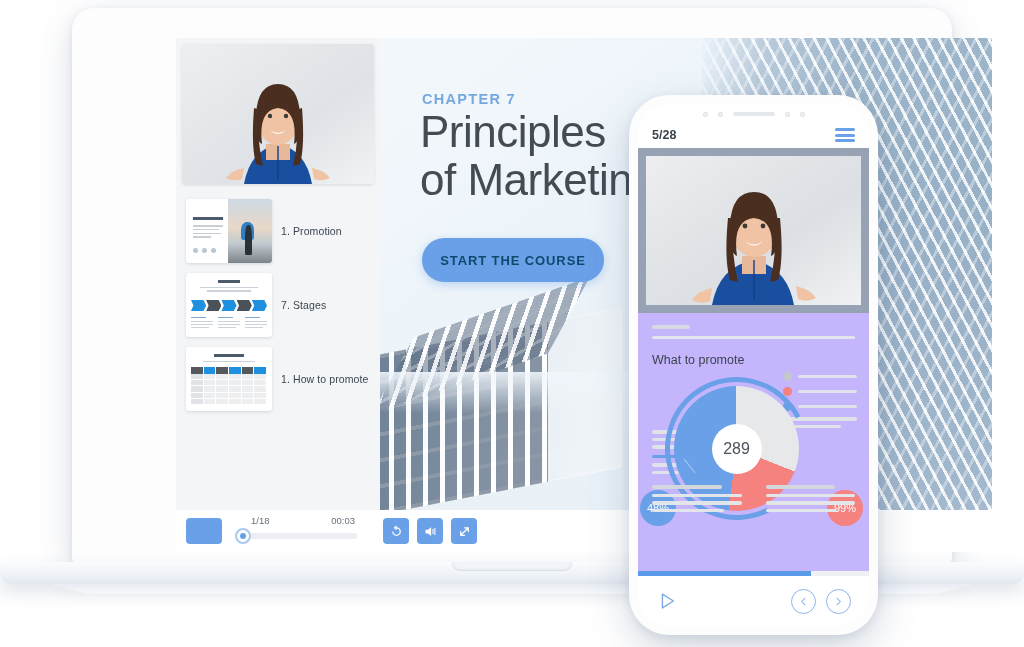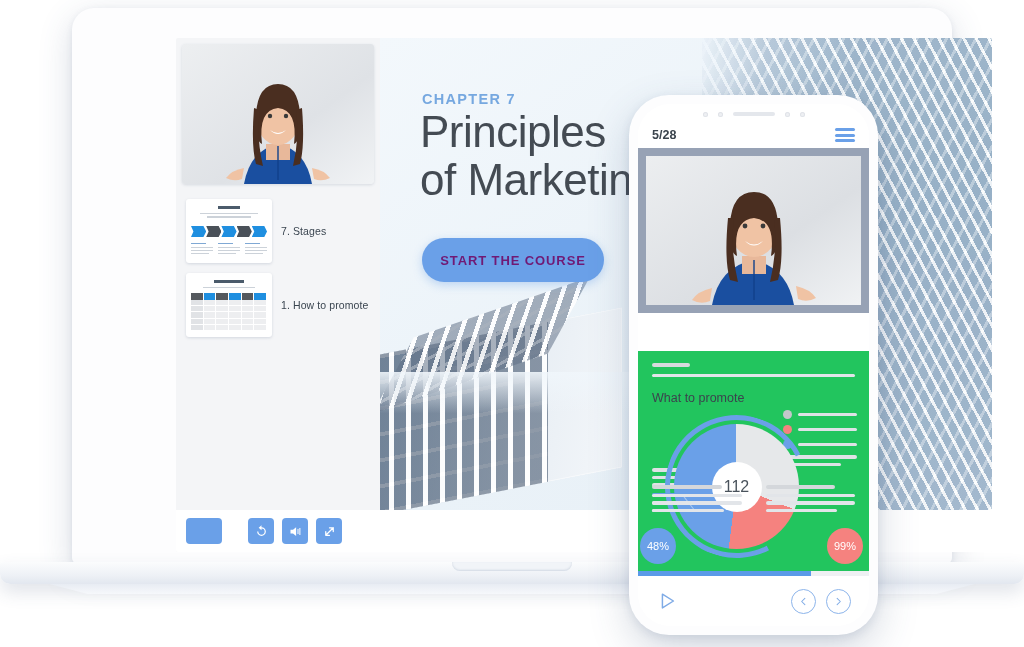--- a/index.html
+++ b/index.html
@@ -165,21 +165,21 @@
   }
   .slide-title {
     position:absolute; left:40px; top:70px; width:420px;
     font-size:44px; line-height:1.08; font-weight:normal; color:#444b53;
     letter-spacing:-.5px;
   }
   .cta-button {
     position:absolute; left:42px; top:200px;
     width:182px; height:44px; border-radius:22px;
     background:#6aa0e8; border:none; cursor:pointer;
-    color:#701a75; font-size:13px; font-weight:bold; letter-spacing:.9px;
+    color:#0c4a6e; font-size:13px; font-weight:bold; letter-spacing:.9px;
     font-family:"Liberation Sans", sans-serif;
     box-shadow: 0 3px 10px rgba(106,160,232,.38);
   }
 
   
   .player-bar {
     position:absolute; left:0; top:472px; width:816px; height:42px;
     background:#ffffff; display:flex; align-items:center;
   }
   .pb-thumb { width:36px; height:26px; background:#6aa0e8; border-radius:4px; margin-left:10px; }
@@ -227,21 +227,21 @@
   .hamburger { display:flex; flex-direction:column; gap:2.5px; cursor:pointer; }
   .hamburger i { display:block; width:20px; height:3px; border-radius:1.5px; background:#6aa0e8; }
   .phone-video-wrap {
     position:absolute; left:0; top:44px; width:231px; height:165px;
     background:#97a2b5; padding:8px;
   }
   .phone-video {
     width:100%; height:100%;
     background: linear-gradient(160deg,#e6e9ec 0%, #dcdfe3 55%, #eef0f2 100%);
   }
-  .phone-body { position:absolute; left:0; top:209px; width:231px; bottom:52px; background:#22c55e; padding:12px 14px 0;margin-top:38px; }
+  .phone-body { position:absolute; left:0; top:209px; width:231px; bottom:52px; background:#c4b5fd; padding:12px 14px 0; }
   .bar { height:4px; border-radius:2px; background:#d7dade; }
   .bar.thin { height:3px; background:#e2e5e9; }
   .sec-title { font-size:12.5px; color:#3b444d; margin:14px 0 7px; }
 
   .chart-area { position:relative; height:168px; margin-top:2px; }
   .legend { position:absolute; right:-2px; top:-2px; width:74px; }
   .legend-row { display:flex; align-items:center; gap:6px; margin-bottom:6px; }
   .legend-dot { width:9px; height:9px; border-radius:50%; }
   .legend-bar { flex:1; height:3.5px; border-radius:2px; background:#dfe2e6; }
   .legend-extra i { display:block; height:3.5px; border-radius:2px; background:#dfe2e6; margin-top:4px; }
@@ -318,20 +318,39 @@
             <circle cx="88" cy="72" r="2.2" fill="#3a3a3a"></circle>
               <circle cx="104" cy="72" r="2.2" fill="#3a3a3a"></circle>
             <path d="M96 102 v34" stroke="#12408a" stroke-width="1.4" fill="none"></path>
             <path d="M62 124 q-12 2 -18 10 q8 4 16 1z" fill="#f0c3a4"></path>
             <path d="M130 124 q12 2 18 10 q-8 4 -16 1z" fill="#f0c3a4"></path>
           </svg>
         </div>
 
         <div class="outline-list">
 
+          <div class="outline-item">
+            <div class="thumb">
+              <div class="t1-left"></div>
+              <div class="t1-right"></div>
+              <div class="t1-title"></div>
+              <div class="t1-lines">
+                  <i></i>
+                  <i style="width:26px"></i>
+                  <i style="width:28px"></i>
+                  <i style="width:18px"></i>
+                </div>
+              <div class="t1-dots">
+                  <b></b>
+                  <b></b>
+                  <b></b>
+                </div>
+            </div>
+            <span class="outline-label">1. Promotion</span>
+          </div>
 
           <div class="outline-item">
             <div class="thumb">
               <div class="t2-title"></div>
               <div class="t2-sub">
                   <i style="width:58px"></i>
                   <i style="width:44px"></i>
                 </div>
               <div class="t2-arrows">
                 <span style="background:#1f8fe0"></span>
@@ -439,20 +458,28 @@
         <div class="slide-title">
           <div>Principles</div>
           <div>of Marketing</div>
         </div>
         <button class="cta-button">START THE COURSE</button>
       </div>
 
       <div class="player-bar">
         <div class="pb-thumb"></div>
 
+        <div class="scrubber">
+          <div class="sb-meta">
+            <span>1/18</span>
+            <span>00:03</span>
+          </div>
+          <div class="sb-track"></div>
+          <div class="sb-knob"></div>
+        </div>
 
         <div class="pb-btns">
           <button class="pb-btn">
             <svg width="15" height="15" viewBox="0 0 24 24">
               <path d="M12 5V2L7.5 6 12 10V7a5 5 0 1 1-5 5H5a7 7 0 1 0 7-7z" fill="#fff"></path>
             </svg>
           </button>
           <button class="pb-btn">
             <svg width="15" height="15" viewBox="0 0 24 24">
               <path d="M4 9v6h4l5 4V5L8 9H4z" fill="#fff"></path>
@@ -553,21 +580,21 @@
             </div>
             <div class="legend-extra">
                 <i></i>
                 <i style="width:78%"></i>
               </div>
           </div>
 
           <div class="donut-wrap">
             <div class="donut-arc"></div>
             <div class="donut" style="background: conic-gradient(#e6e8ea 0deg 111.6deg, #f5827f 111.6deg 187.2deg, #6aa0e8 187.2deg 360deg);"></div>
-            <div class="donut-hole">112</div>
+            <div class="donut-hole">289</div>
             <div class="leader"></div>
           </div>
 
           <div class="bubble b-blue">48%</div>
           <div class="bubble b-red">99%</div>
         </div>
 
         <div class="foot-cols">
           <div>
               <b></b>

